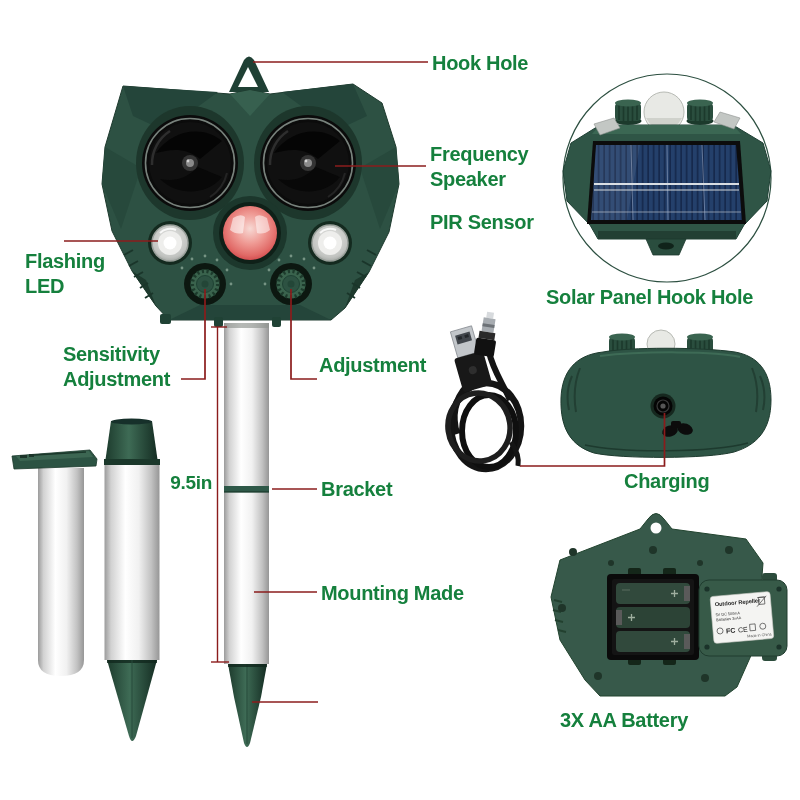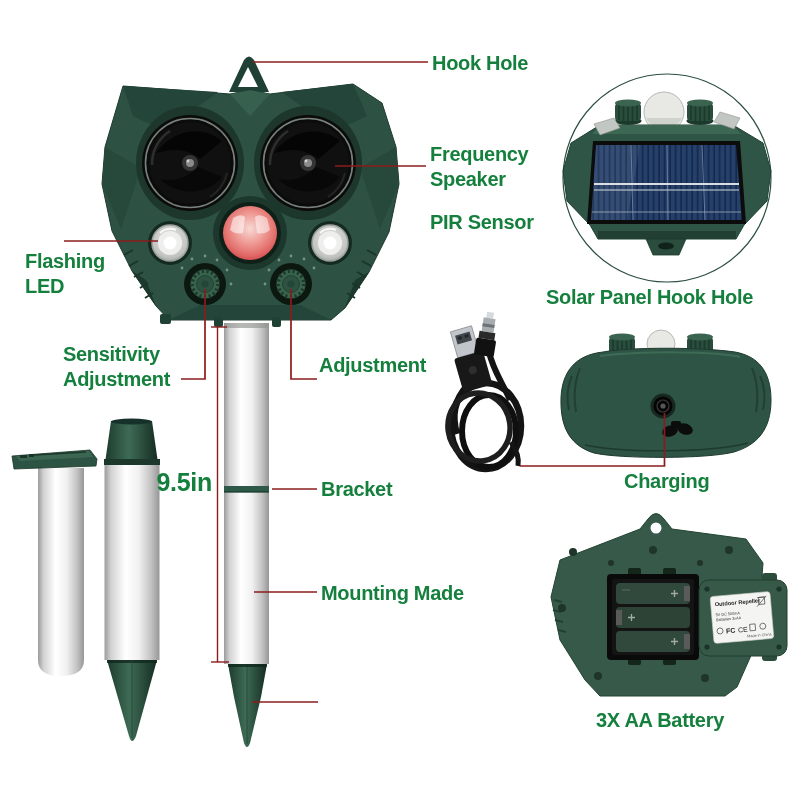--- a/index.html
+++ b/index.html
@@ -330,24 +330,24 @@
 
 <div class="lbl" style="left:63px;top:342px">
   <span>Sensitivity</span>
   <span>Adjustment</span>
 </div>
 
 <div class="lbl" style="left:319px;top:353px">
   <span>Adjustment</span>
 </div>
 
-<div class="lbl" style="left:150px;top:470px;width:62px;text-align:right;font-size:25px">9.5in</div>
+<div class="lbl" style="left:150px;top:470px;width:62px;text-align:right;font-size:19px">9.5in</div>
 
 <div class="lbl" style="left:321px;top:477px">Bracket</div>
 <div class="lbl" style="left:321px;top:581px">Mounting Made</div>
 
 <div class="lbl" style="left:546px;top:285px;width:242px;text-align:left">Solar Panel Hook Hole</div>
 
 <div class="lbl" style="left:624px;top:469px">Charging</div>
 
-<div class="lbl" style="left:560px;top:708px;width:200px;text-align:center">3X AA Battery</div>
+<div class="lbl" style="left:560px;top:708px;width:200px;">3X AA Battery</div>
 
 </div>
 
 </body></html>

